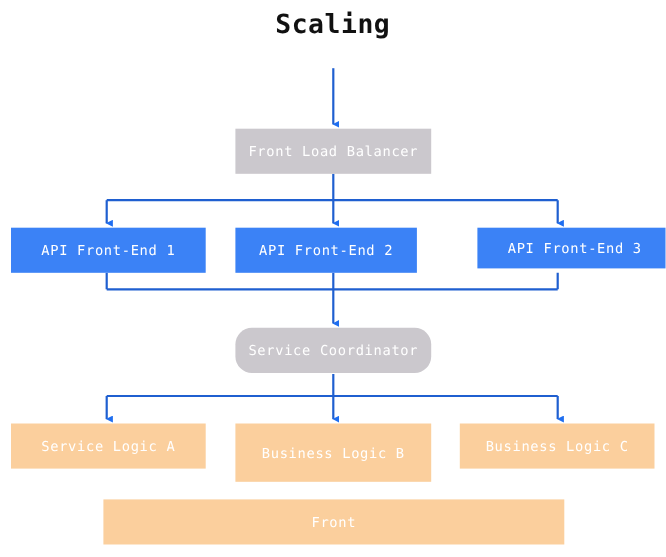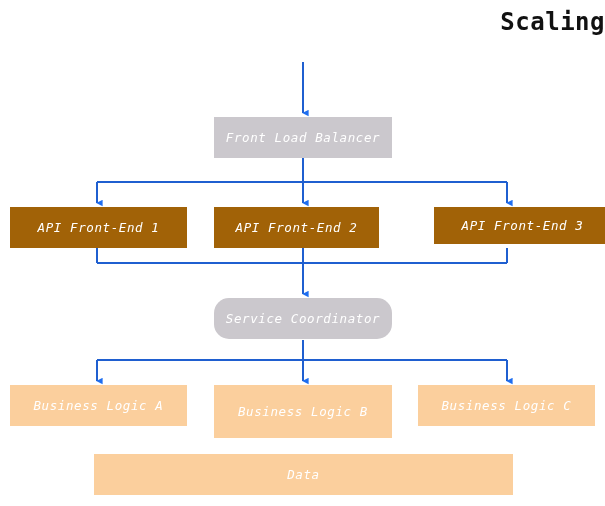--- a/index.html
+++ b/index.html
@@ -17,21 +17,21 @@
     position: relative;
     width: 605px;
     height: 506px;
     background: #ffffff;
   }
   #diagram-title {
     position: absolute;
     top: 8px;
     left: 0;
     width: 605px;
-    text-align: right;
+    text-align: center;
     font-family: "DejaVu Sans Mono", monospace;
     font-weight: bold;
     font-size: 24px;
     color: #111111;
     letter-spacing: 0.5px;
   }
   svg#connectors {
     position: absolute;
     top: 0;
     left: 0;
@@ -42,24 +42,23 @@
     position: absolute;
     display: flex;
     align-items: center;
     justify-content: center;
     font-family: "DejaVu Sans Mono", monospace;
     font-size: 12.5px;
     color: #ffffff;
     letter-spacing: 0.6px;
     box-sizing: border-box;
     user-select: none;
-    font-style: italic;
   }
   .node-gray   { background: #cbc8cd; }
-  .node-cyan   { background: #a16207; }
+  .node-cyan   { background: #3b82f6; }
   .node-orange { background: #fbcf9d; }
 </style>
 </head>
 <body>
 
 <div id="diagram-root">
 
   <div id="diagram-title">Scaling</div>
 
   <svg id="connectors" viewBox="0 0 605 506" xmlns="http://www.w3.org/2000/svg">
@@ -106,26 +105,26 @@
   </div>
   <div class="node node-cyan" style="left:434px; top:207px; width:177px; height:37px;">
     <span>API Front-End 3</span>
   </div>
 
   <div class="node node-gray" style="left:214px; top:298px; width:178px; height:41px;border-radius:15px;">
     <span>Service Coordinator</span>
   </div>
 
   <div class="node node-orange" style="left:10px; top:385px; width:177px; height:41px;">
-    <span>Business Logic A</span>
+    <span>Service Logic A</span>
   </div>
   <div class="node node-orange" style="left:214px; top:385px; width:178px; height:53px;">
     <span>Business Logic B</span>
   </div>
   <div class="node node-orange" style="left:418px; top:385px; width:177px; height:41px;text-align:center;">
     <span>Business Logic C</span>
   </div>
 
   <div class="node node-orange" style="left:94px; top:454px; width:419px; height:41px;">
-    <span>Data</span>
+    <span>Front</span>
   </div>
 
 </div>
 
 </body></html>

